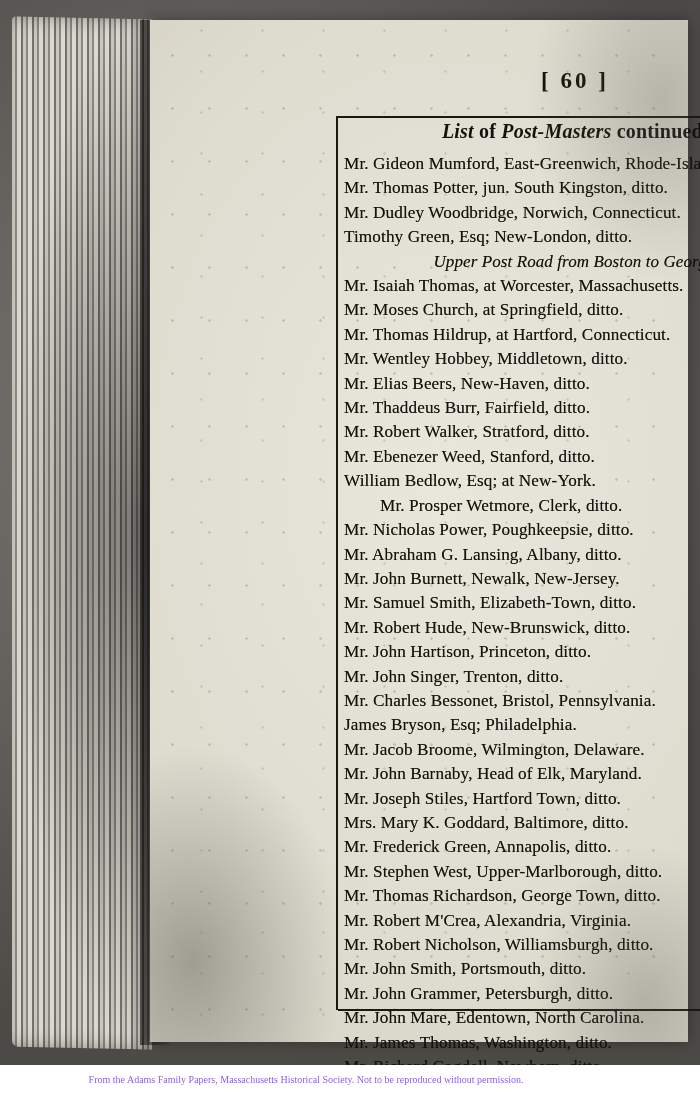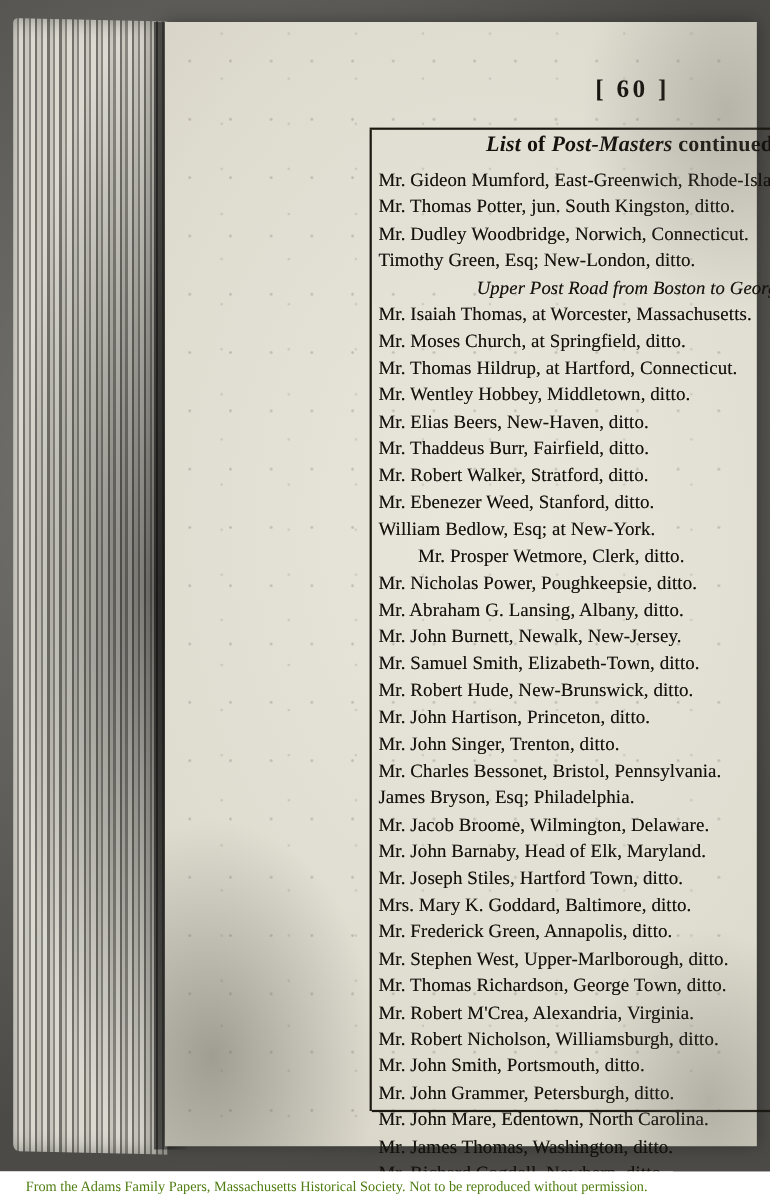--- a/index.html
+++ b/index.html
@@ -154,22 +154,22 @@
     opacity: .5;
   }
 
   
   #credit {
     position: absolute;
     left: 0; top: 1065px;
     width: 612px;
     height: 28px;
     background: #ffffff;
-    color: #4d7c0f;
-    font-size: 13px;
+    color: #8b5cf6;
+    font-size: 10px;
     display: flex;
     align-items: center;
     justify-content: center;
     font-family: "Liberation Serif", serif;
   }
 </style>
 </head>
 <body>
 
 <div id="scan">

